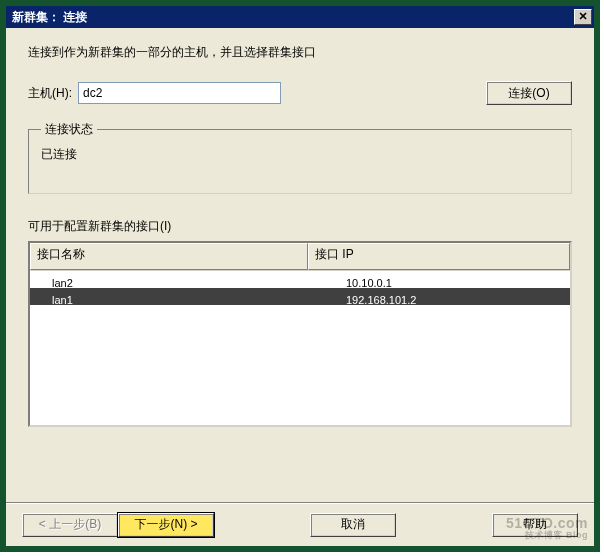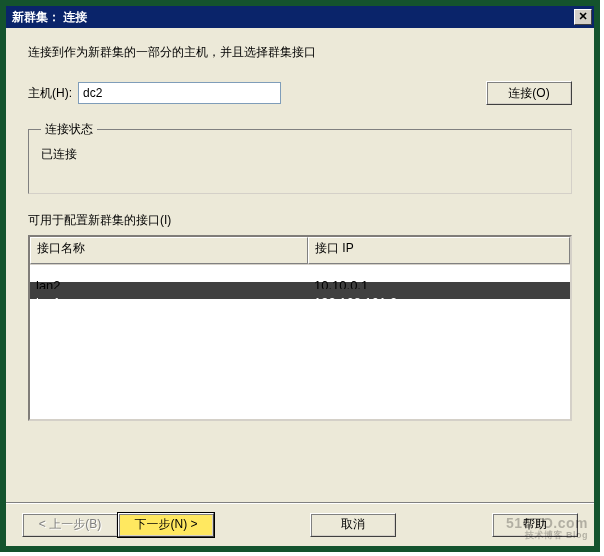--- a/index.html
+++ b/index.html
@@ -94,21 +94,21 @@
   }
   .btn.default {
     outline: 1px solid #000;
     background: #ffe860;
   }
   fieldset.status-box {
     border: 1px solid #d4d0c8;
     border-top-color: #808080;
     border-left-color: #808080;
     padding: 8px 12px 30px 12px;
-    margin: 0 0 18px 0;
+    margin: 0 0 24px 0;
   }
   fieldset.status-box legend {
     padding: 0 4px;
   }
   .interfaces-label {
     margin-bottom: 6px;
   }
   .listview {
     border: 2px inset #d4d0c8;
     background: #fff;
@@ -130,25 +130,26 @@
     text-align: left;
   }
   .col-name { width: 278px; }
   .col-ip { flex: 1; }
   .lv-row {
     display: flex;
     height: 17px;
     line-height: 17px;
   }
   .lv-cell {
-    padding: 12px 6px;
+    padding: 4px 6px;
     font-family: Tahoma, sans-serif;
-    font-size: 13px;
+    font-size: 11px;
     white-space: nowrap;
     overflow: hidden;
+    margin-left: 16px;
   }
   .lv-row.selected {
     background: #404040;
     color: #fff;
   }
   .button-bar {
     height: 44px;
     border-top: 1px solid #808080;
     box-shadow: 0 1px 0 #fff inset;
     display: flex;

